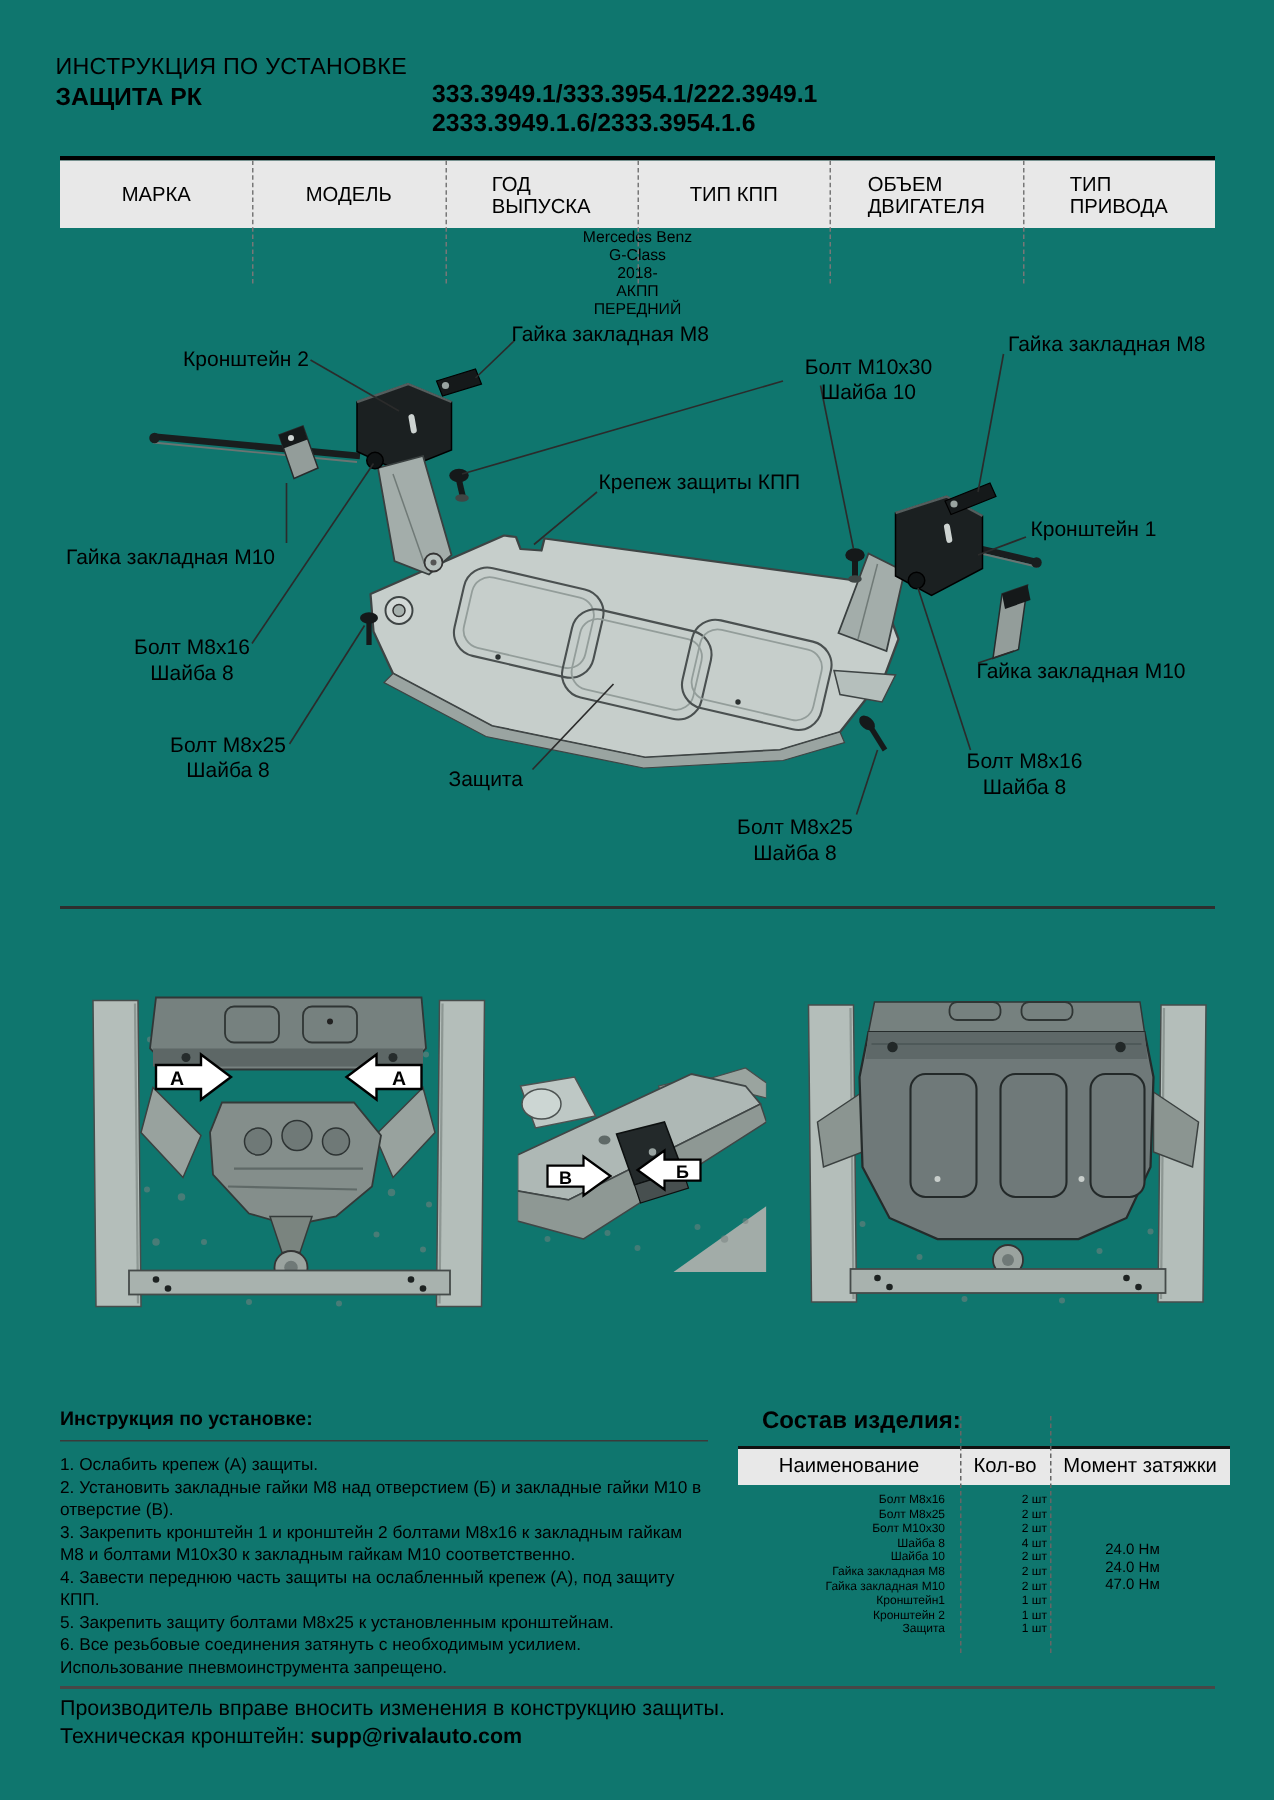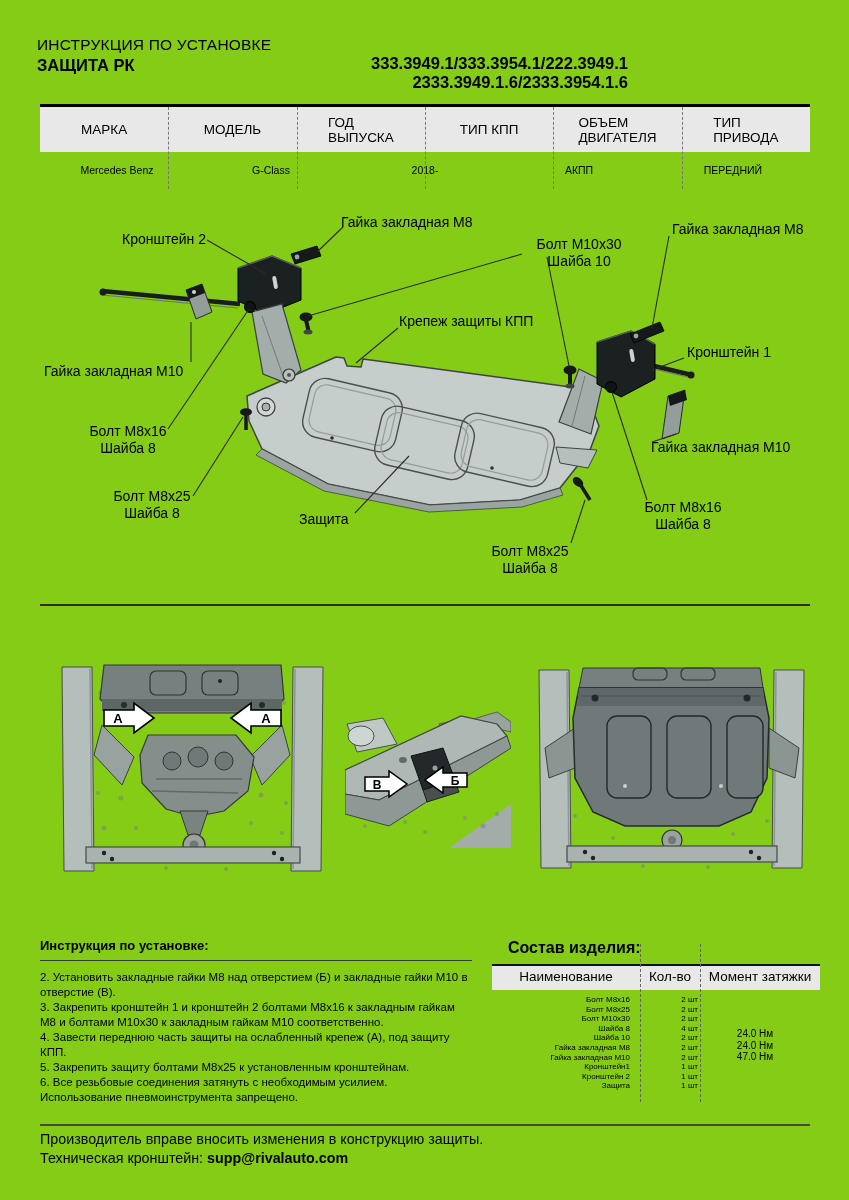--- a/index.html
+++ b/index.html
@@ -1,29 +1,29 @@
 <!DOCTYPE html>
 <html><head>
 <meta charset="utf-8">
 <style>
   html,body{margin:0;padding:0;background:#fff;}
-  .page{position:relative;width:849px;height:1200px;background:#84cc16;overflow:hidden;
+  .page{position:relative;width:849px;height:1200px;background:#0f766e;overflow:hidden;
         font-family:"Liberation Sans",sans-serif;color:#000;}
   .abs{position:absolute;}
   
   .doc-type{left:37px;top:36px;font-size:15.5px;letter-spacing:.2px;}
   .product{left:37px;top:56px;font-size:16.5px;font-weight:bold;}
-  .partnums{left:288px;top:54px;width:340px;text-align:right;font-size:16.5px;
+  .partnums{left:288px;top:54px;width:340px;text-align:left;font-size:16.5px;
             font-weight:bold;line-height:18.5px;white-space:pre-line;}
   
   .vtable{left:40px;top:104px;width:770px;height:84px;border-top:3px solid #000;}
   .vt-grayband{position:absolute;left:0;top:0;width:770px;height:45px;background:#e8e8e8;}
   .vt-row{position:absolute;left:0;width:770px;display:flex;}
   .vt-row.hdr{top:0;height:45px;}
-  .vt-row.val{top:45px;height:36px;}
+  .vt-row.val{top:45px;height:36px;flex-direction:column;}
   .vt-cell{flex:1;display:flex;align-items:center;justify-content:center;text-align:left;
            white-space:pre-line;}
   .vt-row.hdr .vt-cell{font-size:13.5px;line-height:15px;}
   .vt-row.val .vt-cell{font-size:10.5px;white-space:nowrap;}
   .vt-sep{position:absolute;top:0;height:82px;border-left:1px dashed #777;width:0;}
   
   #diagram{left:0;top:200px;width:849px;height:405px;}
   #diagram svg{position:absolute;left:0;top:0;}
   .dl{position:absolute;font-size:14px;line-height:16.5px;white-space:pre-line;}
   .dl.c{text-align:center;}
@@ -341,20 +341,21 @@
         <circle cx="70" cy="192" r="2.2" fill="#1d2221"></circle>
       <circle cx="228" cy="186" r="2.2" fill="#1d2221"></circle>
         <circle cx="236" cy="192" r="2.2" fill="#1d2221"></circle>
     </svg>
   </div>
 
   <div class="abs instr">
     <div class="instr-title">Инструкция по установке:</div>
     <div class="instr-rule"></div>
     <div class="steps">
+      <div>1. Ослабить крепеж (А) защиты.</div>
       <div>2. Установить закладные гайки М8 над отверстием (Б) и закладные гайки М10 в отверстие (В).</div>
       <div>3. Закрепить кронштейн 1 и кронштейн 2 болтами М8х16 к закладным гайкам М8 и болтами М10х30 к закладным гайкам М10 соответственно.</div>
       <div>4. Завести переднюю часть защиты на ослабленный крепеж (А), под защиту КПП.</div>
       <div>5. Закрепить защиту болтами М8х25 к установленным кронштейнам.</div>
       <div>6. Все резьбовые соединения затянуть с необходимым усилием. Использование пневмоинструмента запрещено.</div>
     </div>
   </div>
 
   <div class="abs parts-title">Состав изделия:</div>
   <div class="abs parts-rule"></div>

